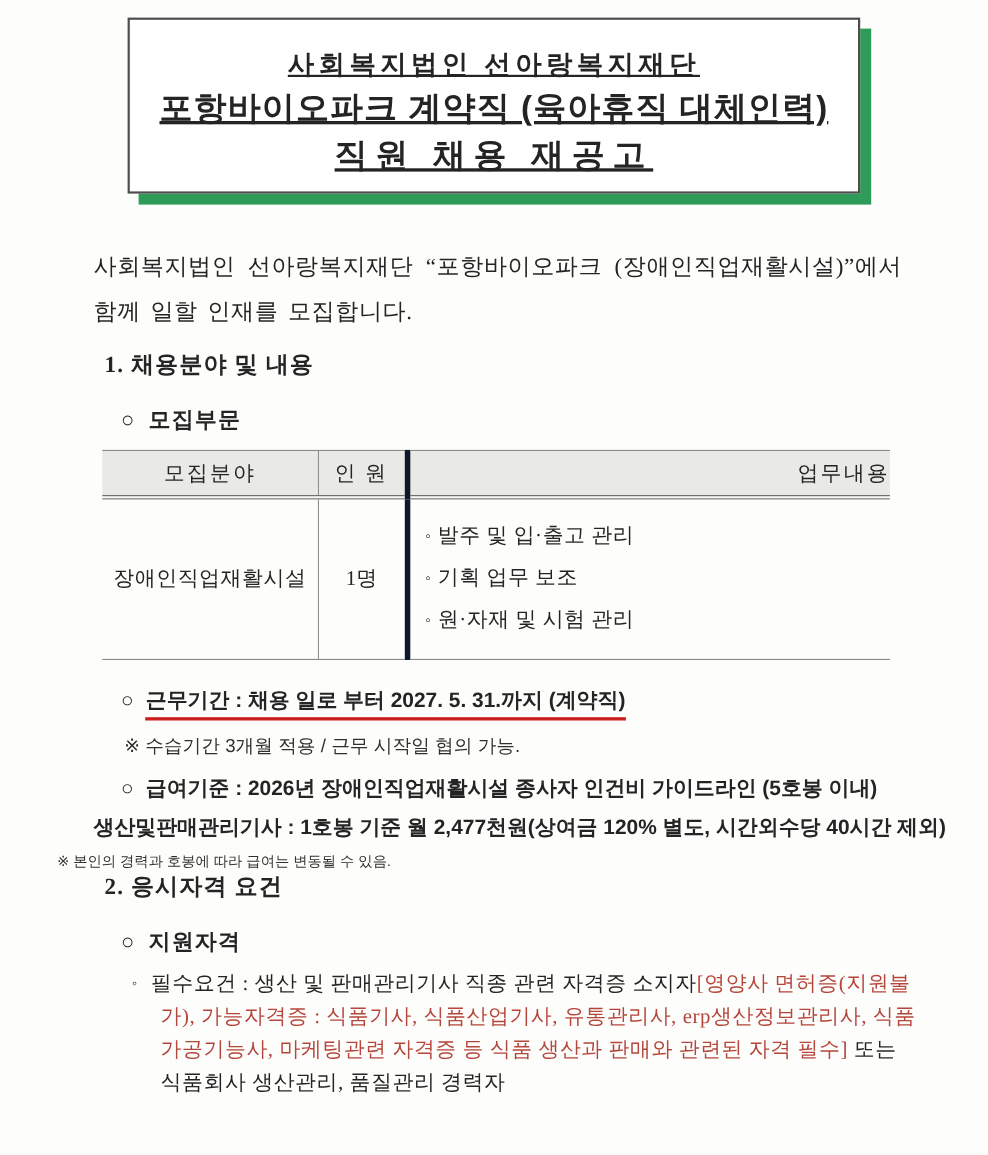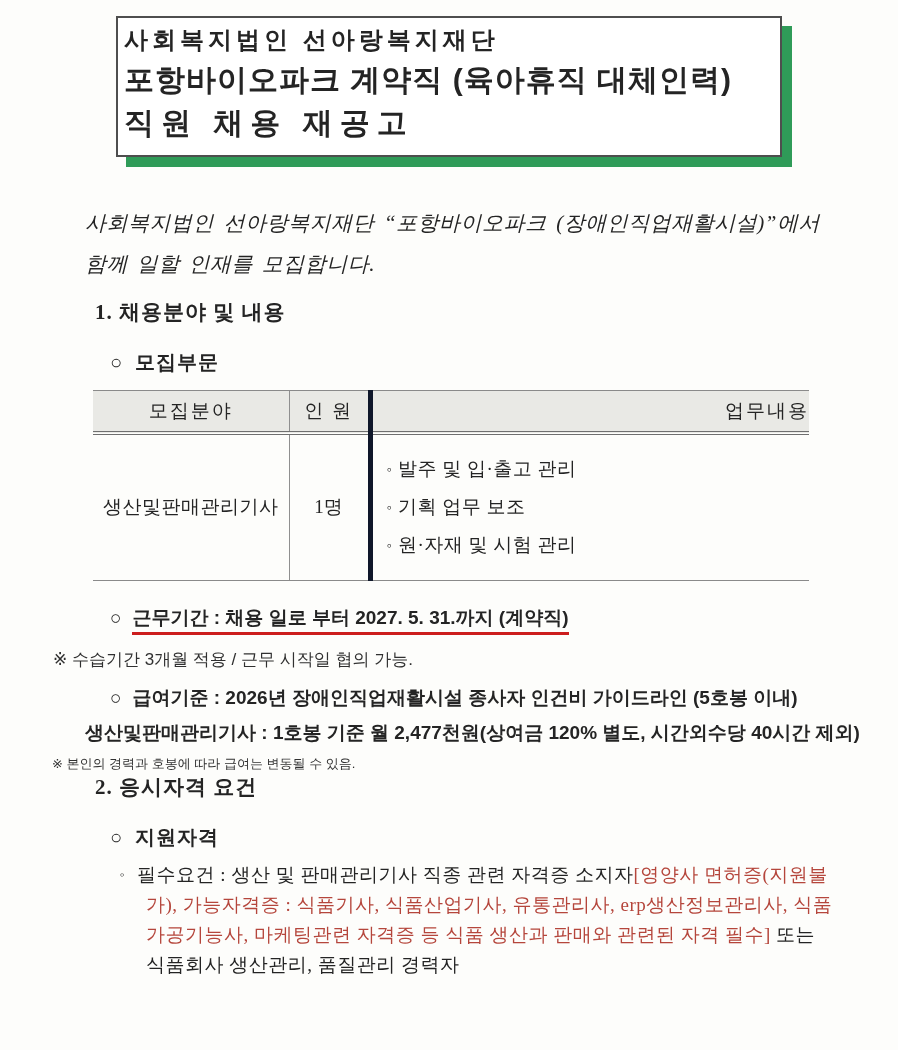--- a/index.html
+++ b/index.html
@@ -11,36 +11,37 @@
   }
   .doc { position: relative; width: 898px; height: 1050px; }
 
   
   .title-box {
     width: 666px;
     margin: 16px auto 0;
     background: #ffffff;
     border: 2px solid #4e4e4e;
     box-shadow: 10px 10px 0 #2f9b58;
-    padding: 6px 6px 12px;
+    text-align: center;
+    padding: 25px 6px 12px;
     font-family: "Liberation Sans", "DejaVu Sans", sans-serif;
+    text-decoration: underline;
   }
   .tb-line1 { font-size: 24px; font-weight: bold; letter-spacing: 4px; line-height: 32px; }
   .tb-line2 { font-size: 30px; font-weight: bold; letter-spacing: 1px; line-height: 40px; margin-top: 4px; }
   .tb-line3 { font-size: 30px; font-weight: bold; letter-spacing: 7px; line-height: 40px; margin-top: 3px; }
 
   
   .intro {
     margin: 46px 78px 0 85px;
     font-size: 21px;
     line-height: 41px;
     text-align: justify;
     letter-spacing: 0.5px;
     word-spacing: 3px;
-    font-style: italic;
   }
 
   
   .sec-heading {
     margin-left: 95px;
     font-size: 21px;
     font-weight: bold;
     letter-spacing: 1px;
   }
   .s1 { margin-top: 13px; }
@@ -96,21 +97,21 @@
   .i3 { margin-top: 14px; }
   .underline-red {
     border-bottom: 3px solid #cc1d1d;
     padding-bottom: 4px;
   }
   .note {
     font-family: "Liberation Sans", "DejaVu Sans", sans-serif;
     font-size: 17px;
     color: #303030;
   }
-  .n1 { margin-left: 53px; margin-top: 17px; }
+  .n1 { margin-left: 113px; margin-top: 17px; }
   .n2 { margin-left: 52px;  margin-top: 9px; font-size: 13px; }
   .detail {
     margin-left: 85px;
     margin-top: 9px;
     font-family: "Liberation Sans", "DejaVu Sans", sans-serif;
     font-weight: bold;
     font-size: 19px;
   }
 
   
@@ -149,21 +150,21 @@
   <table class="recruit-table">
     <thead>
       <tr>
         <th class="c1">모집분야</th>
         <th class="c2 vline">인 원</th>
         <th class="c3">업무내용</th>
       </tr>
     </thead>
     <tbody>
       <tr>
-        <td class="c1">생산및판매관리기사</td>
+        <td class="c1">장애인직업재활시설</td>
         <td class="c2 vline">1명</td>
         <td class="c3">
           <div class="duty"><span class="duty-marker">◦</span><span>발주 및 입·출고 관리</span></div>
           <div class="duty"><span class="duty-marker">◦</span><span>기획 업무 보조</span></div>
           <div class="duty"><span class="duty-marker">◦</span><span>원·자재 및 시험 관리</span></div>
         </td>
       </tr>
     </tbody>
   </table>
 

